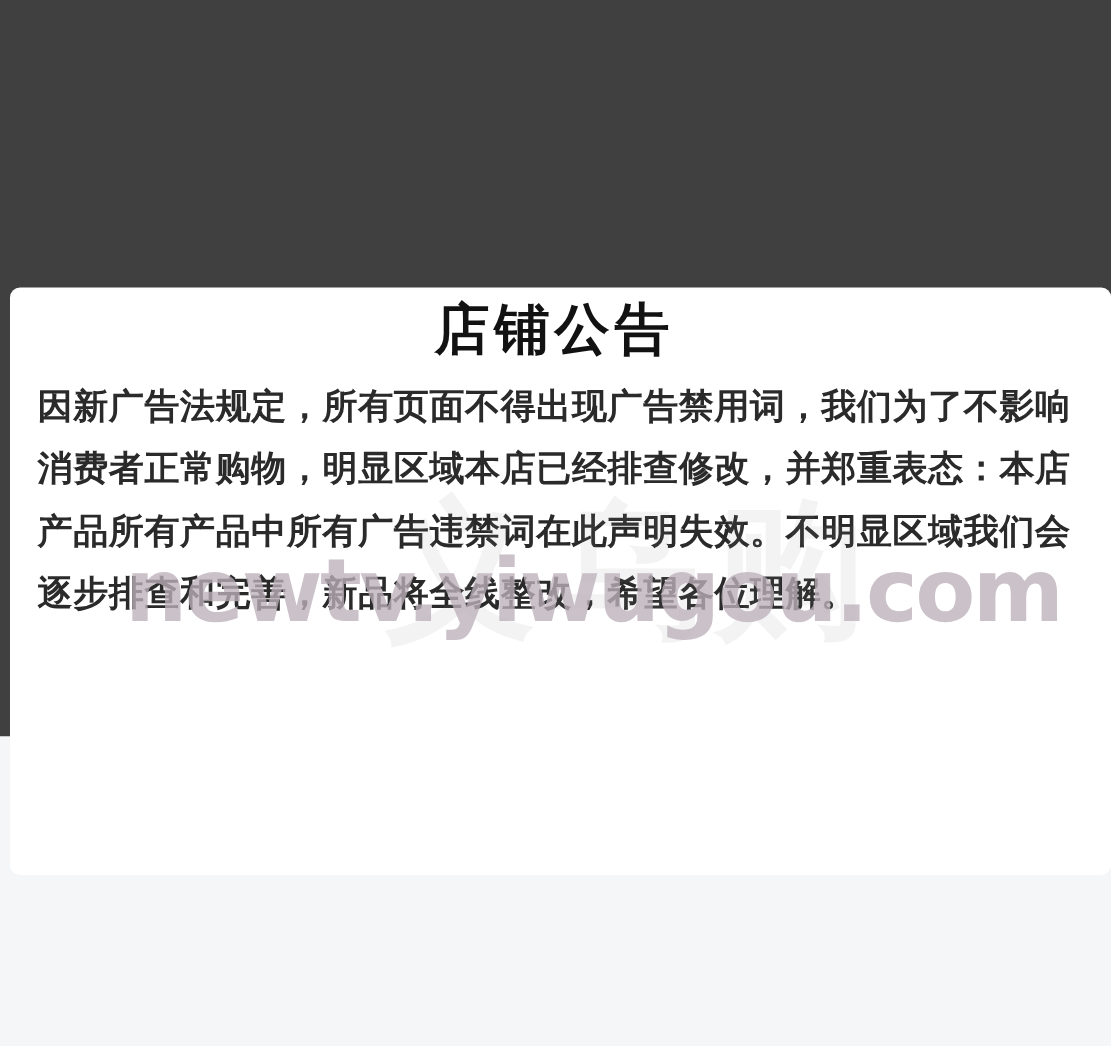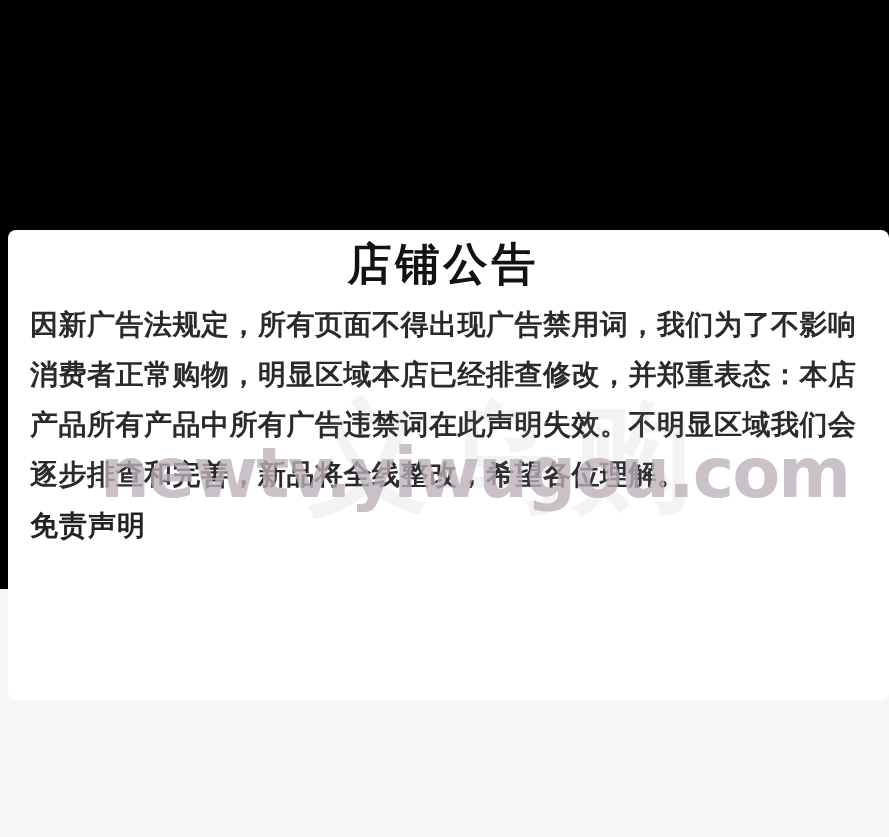--- a/index.html
+++ b/index.html
@@ -8,21 +8,21 @@
     width: 889px;
     height: 837px;
     background: #f5f6f8;
     font-family: "Liberation Sans", "DejaVu Sans", sans-serif;
     overflow: hidden;
   }
   .canvas {
     position: relative;
     width: 889px;
     height: 589px;
-    background: #000000;
+    background: #404040;
   }
   .panel {
     position: absolute;
     left: 8px;
     top: 230px;
     width: 881px;
     height: 470px;
     background: #ffffff;
     border-radius: 8px;
     box-sizing: border-box;
@@ -88,21 +88,20 @@
 <div class="canvas">
 
   <div class="panel">
     <h1 class="title">店铺公告</h1>
 
     <p class="para">因新广告法规定，所有页面不得出现广告禁用词，我们为了不影响
 消费者正常购物，明显区域本店已经排查修改，并郑重表态：本店
 产品所有产品中所有广告违禁词在此声明失效。不明显区域我们会
 逐步排查和完善，新品将全线整改，希望各位理解。</p>
 
-    <h2 class="subheading">免责声明</h2>
 
   </div>
 
   <div class="watermark-cjk">义乌购</div>
 
   <div class="watermark">newtv.yiwugou.com</div>
 
 </div>
 
 </body></html>

